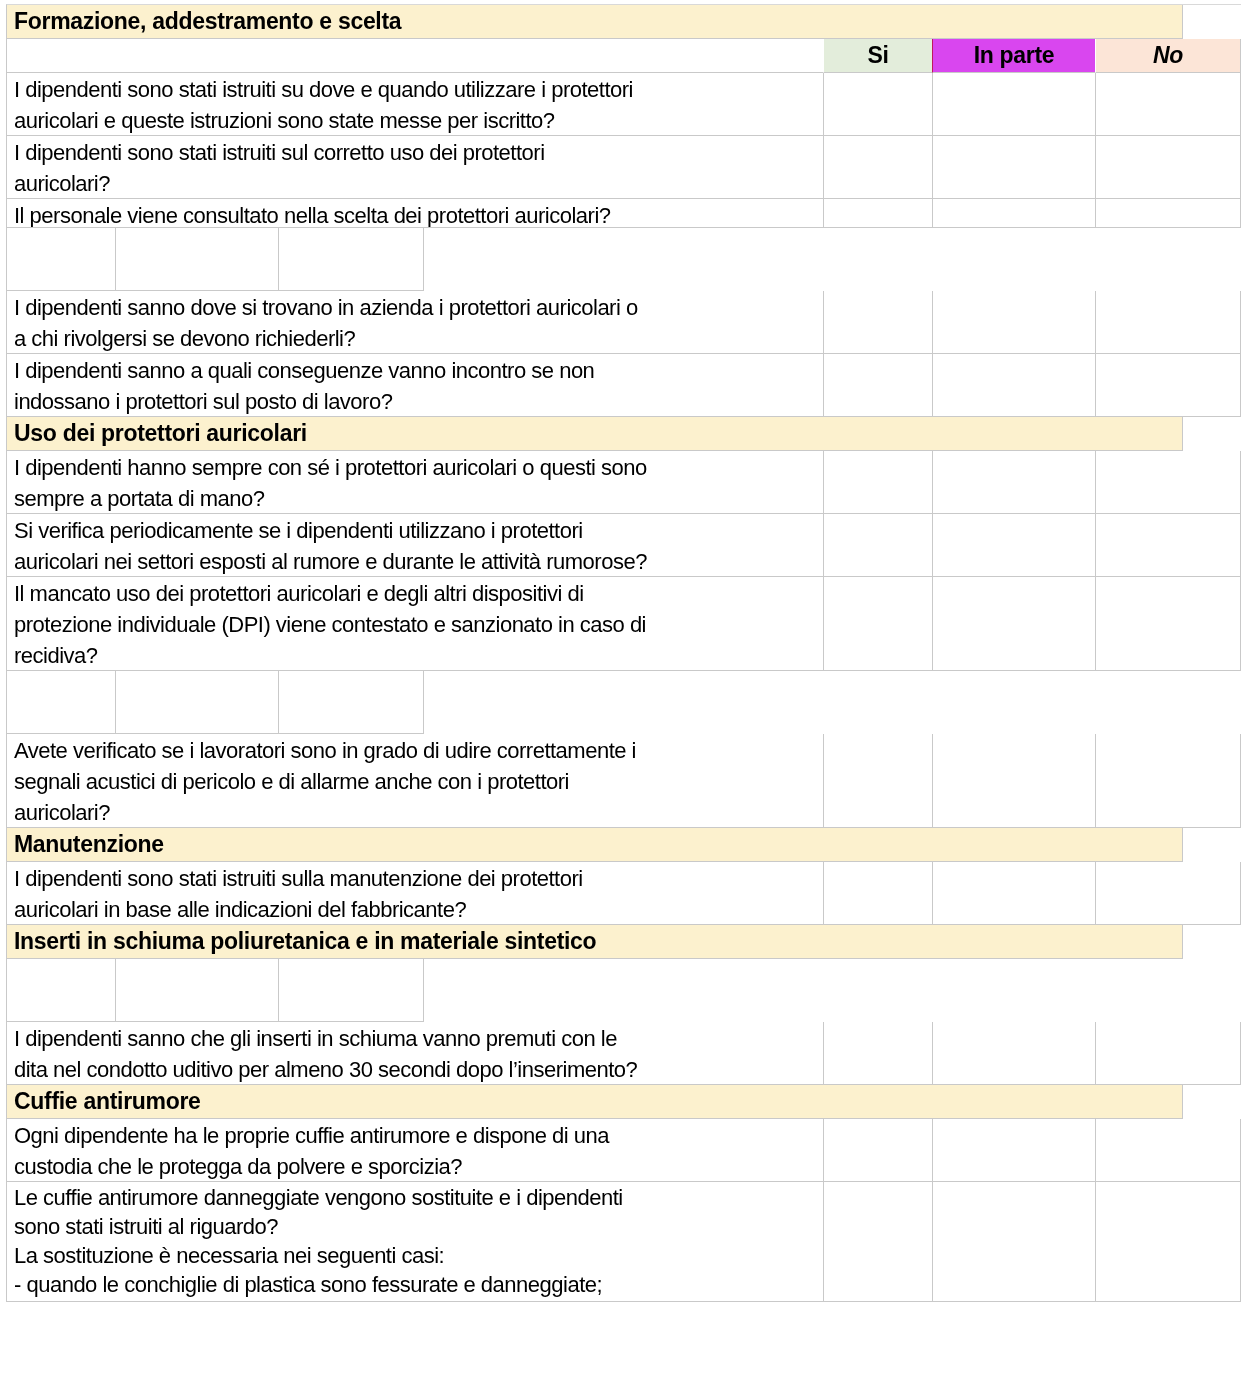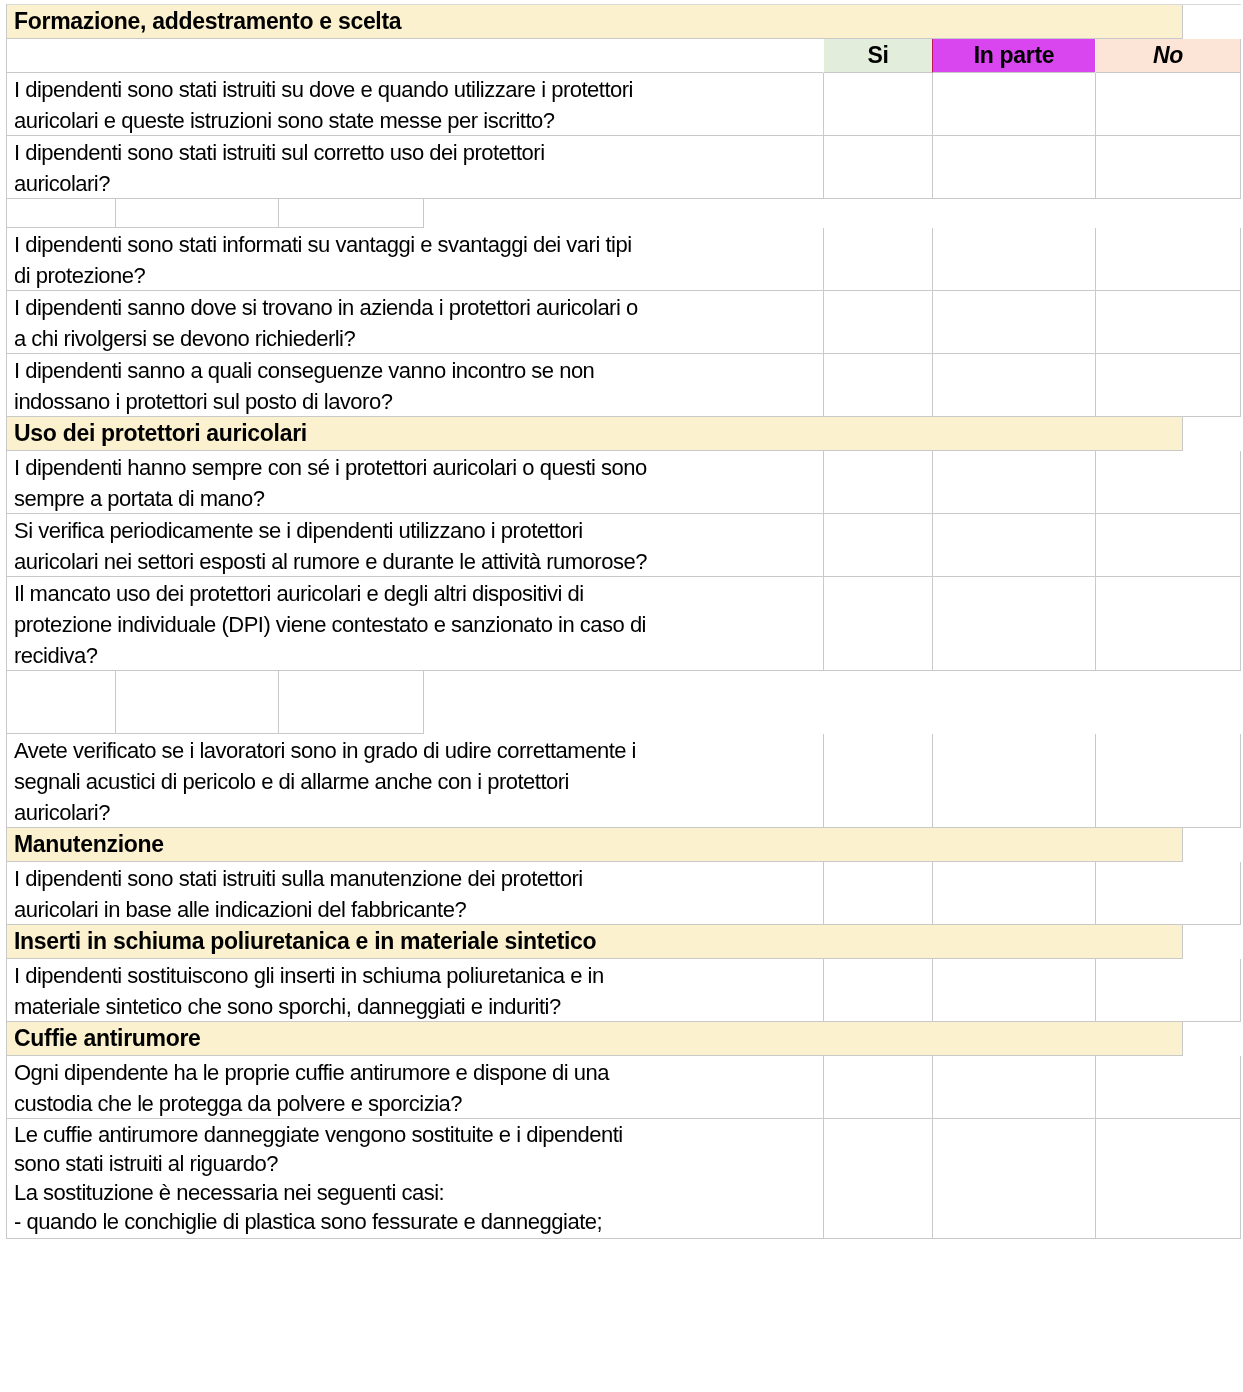--- a/index.html
+++ b/index.html
@@ -96,28 +96,27 @@
 
   <div class="row h63">
     <div class="cell q-cell">I dipendenti sono stati istruiti sul corretto uso dei protettori
 auricolari?</div>
     <div class="cell a-si"></div>
     <div class="cell a-parte"></div>
     <div class="cell a-no"></div>
   </div>
 
   <div class="row h29">
-    <div class="cell a-si"></div>
-    <div class="cell a-parte"></div>
-    <div class="cell a-no"></div>
-  </div>
-
-  <div class="row h63">
-    <div class="cell q-cell">I dipendenti sono stati informati su vantaggi e svantaggi dei vari tipi
-di protezione?</div>
+    <div class="cell q-cell">Il personale viene consultato nella scelta dei protettori auricolari?</div>
+    <div class="cell a-si"></div>
+    <div class="cell a-parte"></div>
+    <div class="cell a-no"></div>
+  </div>
+
+  <div class="row h63">
     <div class="cell a-si"></div>
     <div class="cell a-parte"></div>
     <div class="cell a-no"></div>
   </div>
 
   <div class="row h63">
     <div class="cell q-cell">I dipendenti sanno dove si trovano in azienda i protettori auricolari o
 a chi rivolgersi se devono richiederli?</div>
     <div class="cell a-si"></div>
     <div class="cell a-parte"></div>
@@ -187,27 +186,32 @@
     <div class="cell a-si"></div>
     <div class="cell a-parte"></div>
     <div class="cell a-no"></div>
   </div>
 
   <div class="row section-row h34">
     <div class="cell">Inserti in schiuma poliuretanica e in materiale sintetico</div>
   </div>
 
   <div class="row h63">
-    <div class="cell q-cell">I dipendenti sostituiscono gli inserti in schiuma poliuretanica e in
-materiale sintetico che sono sporchi, danneggiati e induriti?</div>
-    <div class="cell a-si"></div>
-    <div class="cell a-parte"></div>
-    <div class="cell a-no"></div>
-  </div>
-
+    <div class="cell a-si"></div>
+    <div class="cell a-parte"></div>
+    <div class="cell a-no"></div>
+  </div>
+
+  <div class="row h63">
+    <div class="cell q-cell">I dipendenti sanno che gli inserti in schiuma vanno premuti con le
+dita nel condotto uditivo per almeno 30 secondi dopo l’inserimento?</div>
+    <div class="cell a-si"></div>
+    <div class="cell a-parte"></div>
+    <div class="cell a-no"></div>
+  </div>
 
   <div class="row section-row h34">
     <div class="cell">Cuffie antirumore</div>
   </div>
 
   <div class="row h63">
     <div class="cell q-cell">Ogni dipendente ha le proprie cuffie antirumore e dispone di una
 custodia che le protegga da polvere e sporcizia?</div>
     <div class="cell a-si"></div>
     <div class="cell a-parte"></div>

